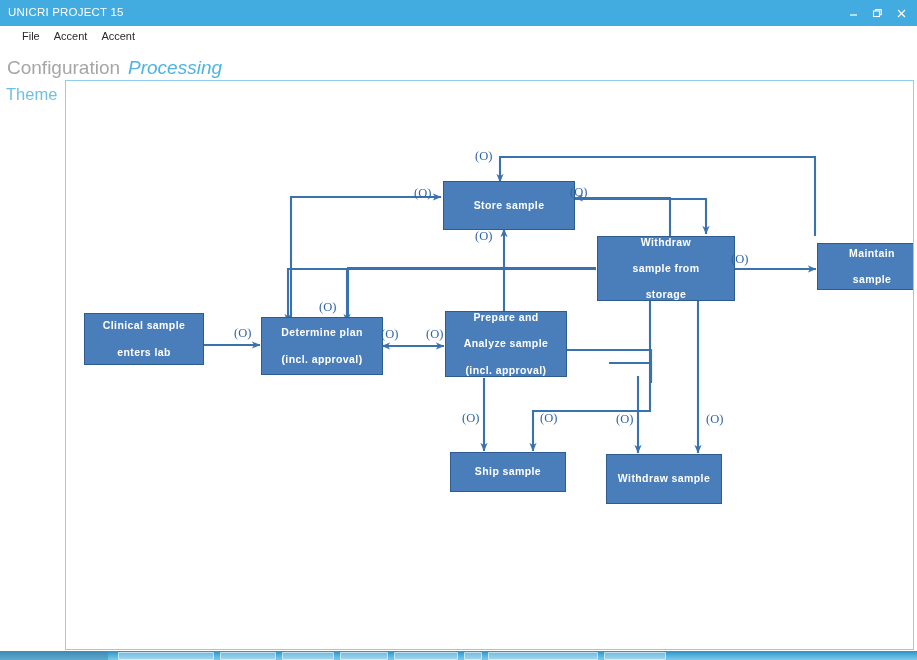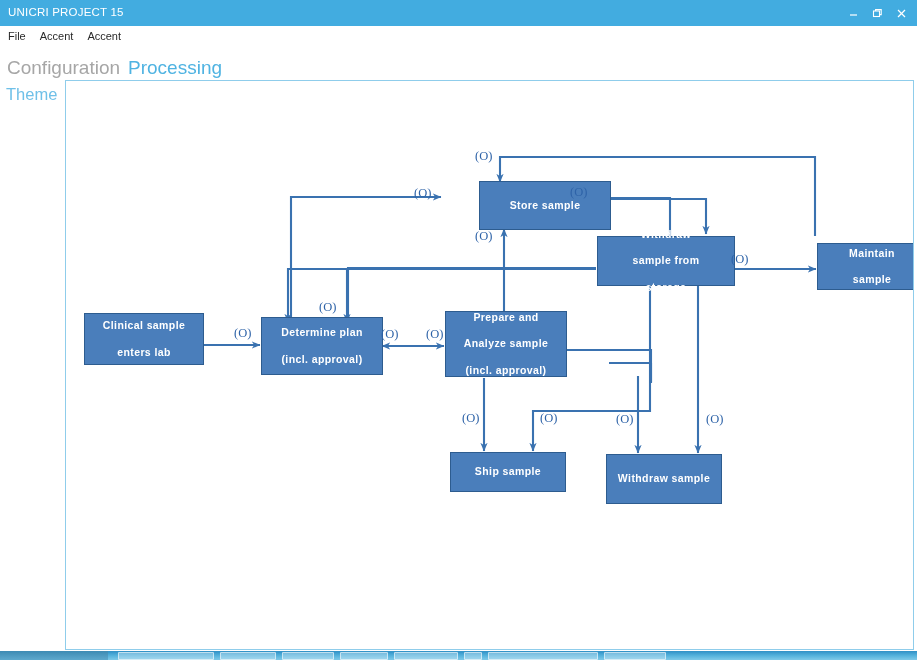--- a/index.html
+++ b/index.html
@@ -54,21 +54,21 @@
   .wc-btn svg { display: block; }
 
   
   .menubar {
     position: absolute;
     left: 0; top: 26px;
     width: 917px; height: 20px;
     background: #ffffff;
     display: flex;
     align-items: center;
-    padding-left: 6px;
+    padding-left: 20px;
     box-sizing: border-box;
   }
   .menu-item {
     font-size: 11px;
     color: #2a2a2a;
     padding: 2px 7px 2px 2px;
     margin-right: 5px;
     cursor: default;
     white-space: nowrap;
   }
@@ -85,21 +85,21 @@
   }
   .maintab {
     font-size: 19px;
     line-height: 1;
     padding: 0 6px 2px 2px;
     cursor: default;
     white-space: nowrap;
     text-align: center;
   }
   .maintab.inactive { color: #a6a6a6; }
-  .maintab.active { color: #4fb3e2; }
+  .maintab.active { color: #4fb3e2; font-style: italic; }
 
   
   .content-frame {
     position: absolute;
     left: 3px; top: 80px;
     width: 911px; height: 570px;
     border: 1px solid #8fcdeb;
     box-sizing: border-box;
     background: #ffffff;
   }
@@ -293,27 +293,27 @@
       <span><span>Determine plan</span><br>
             <span>(incl. approval)</span></span>
     </div>
 
     <div class="node" style="left:379px; top:230px; width:122px; height:66px;justify-content:center;">
       <span><span>Prepare and</span><br>
             <span>Analyze sample</span><br>
             <span>(incl. approval)</span></span>
     </div>
 
-    <div class="node" style="left:377px; top:100px; width:132px; height:49px;margin-left:36px;">
+    <div class="node" style="left:377px; top:100px; width:132px; height:49px;">
       <span>
           <span>Store sample</span>
         </span>
     </div>
 
-    <div class="node" style="left:531px; top:155px; width:138px; height:50px;">
+    <div class="node" style="left:531px; top:155px; width:138px; height:65px;">
       <span><span>Withdraw</span><br>
             <span>sample from</span><br>
             <span>storage</span></span>
     </div>
 
     <div class="node" style="left:751px; top:162px; width:110px; height:47px;">
       <span><span>Maintain</span><br>
             <span>sample</span></span>
     </div>
 

